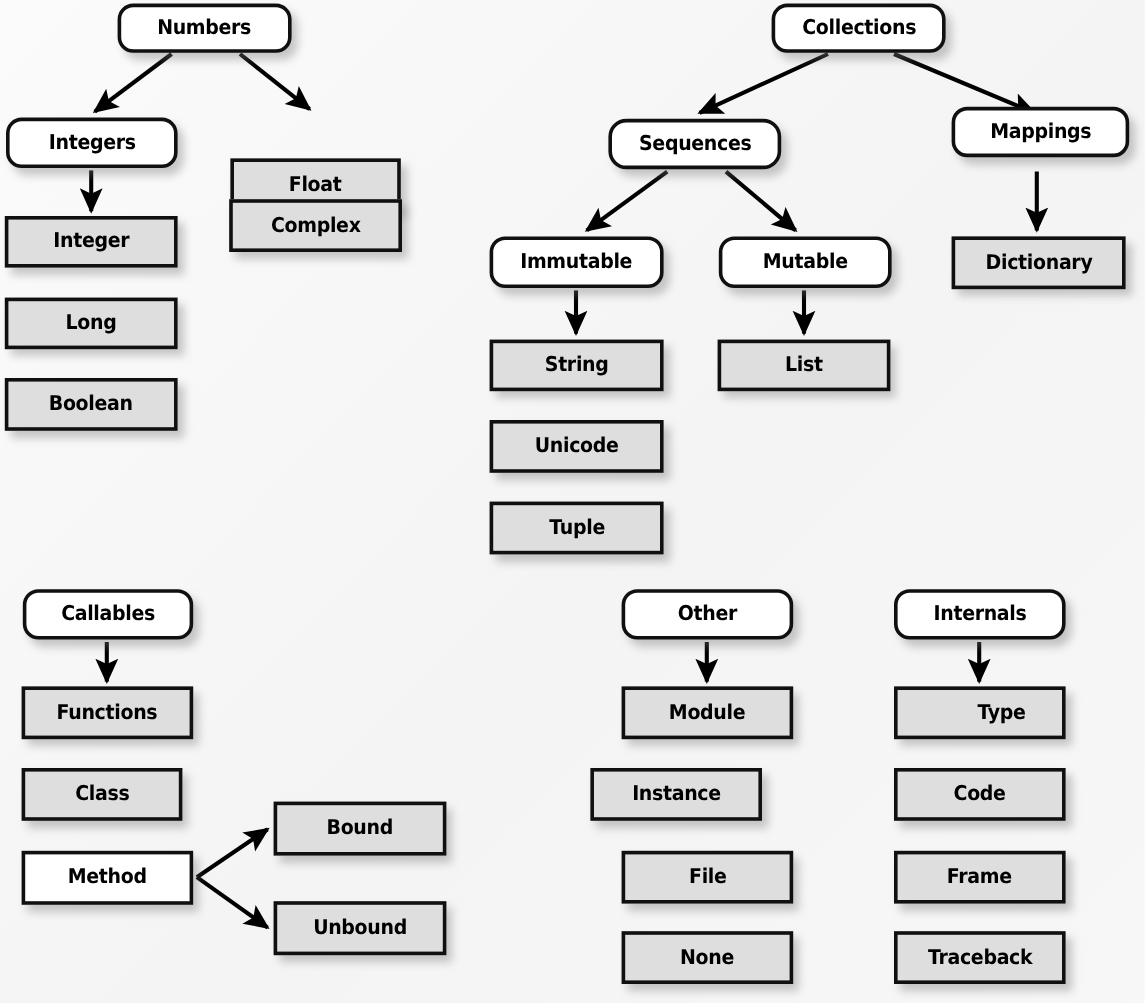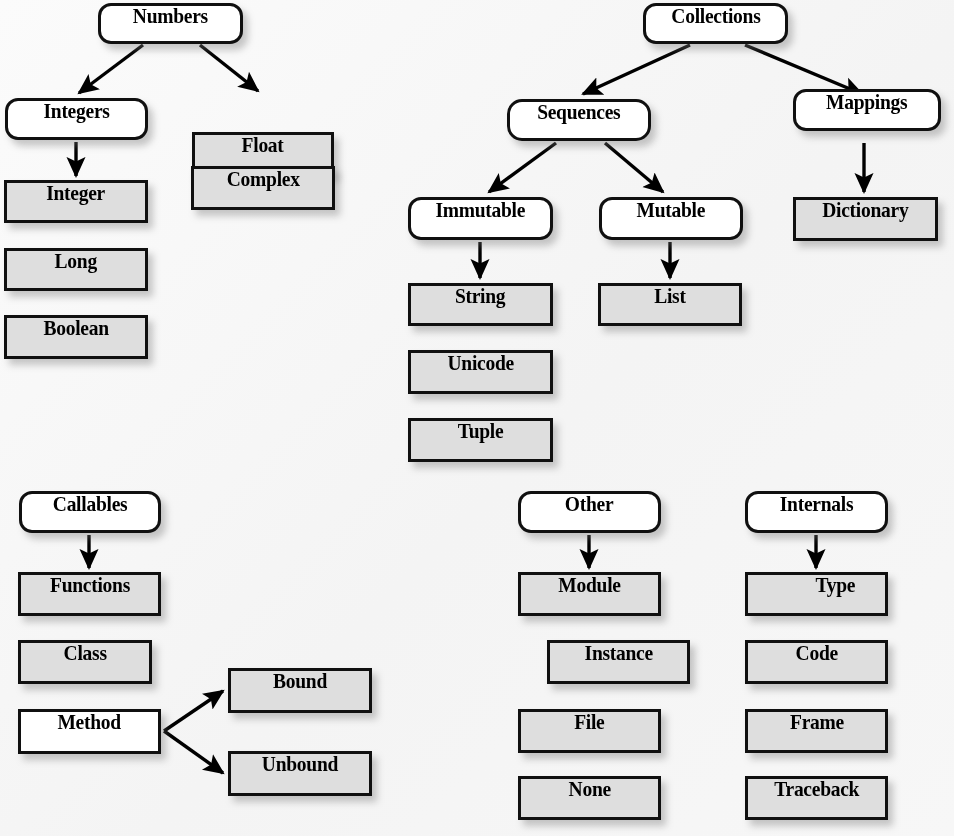--- a/index.html
+++ b/index.html
@@ -19,31 +19,30 @@
     position: absolute;
     left: 0; top: 0;
     width: 954px;
     height: 836px;
     pointer-events: none;
   }
   .node {
     position: absolute;
     box-sizing: border-box;
     display: flex;
-    align-items: flex-start;
+    align-items: center;
     justify-content: center;
     border: 3px solid #101010;
     font-weight: bold;
-    font-size: 21px;
+    font-size: 17px;
     letter-spacing: -0.3px;
     color: #000000;
     text-align: center;
     z-index: 2;
     box-shadow: 5px 6px 7px rgba(120,120,120,0.40);
-    font-family: Liberation Serif, serif;
   }
   .node.rounded {
     border-radius: 13px;
     background: #ffffff;
   }
   .node.rect {
     border-radius: 0px;
     background: #dedede;
   }
   .node.rect-white {
@@ -153,21 +152,21 @@
       </div>
       <div class="node rect" style="left: 228px; top: 751px; width: 144px; height: 45px;">
         <span class="lbl">Unbound</span>
       </div>
       <div class="node rounded" style="left: 518px; top: 491px; width: 143px; height: 42px;">
         <span class="lbl">Other</span>
       </div>
       <div class="node rect" style="left: 518px; top: 572px; width: 143px; height: 44px;">
         <span class="lbl">Module</span>
       </div>
-      <div class="node rect" style="left: 547px; top: 640px; width: 143px; height: 44px;">
+      <div class="node rect" style="left: 492px; top: 640px; width: 143px; height: 44px;">
         <span class="lbl">Instance</span>
       </div>
       <div class="node rect" style="left: 518px; top: 709px; width: 143px; height: 44px;">
         <span class="lbl">File</span>
       </div>
       <div class="node rect" style="left: 518px; top: 776px; width: 143px; height: 44px;">
         <span class="lbl">None</span>
       </div>
       <div class="node rounded" style="left: 745px; top: 491px; width: 143px; height: 42px;">
         <span class="lbl">Internals</span>

